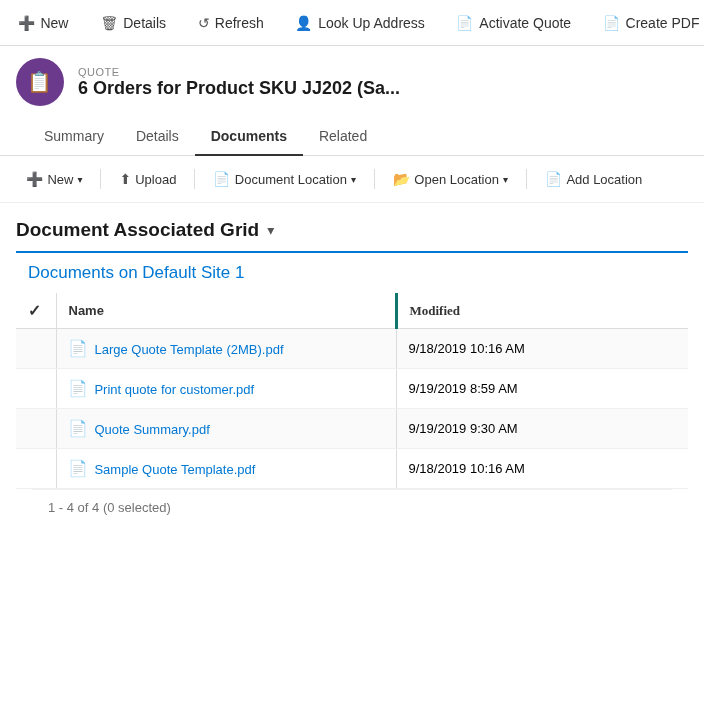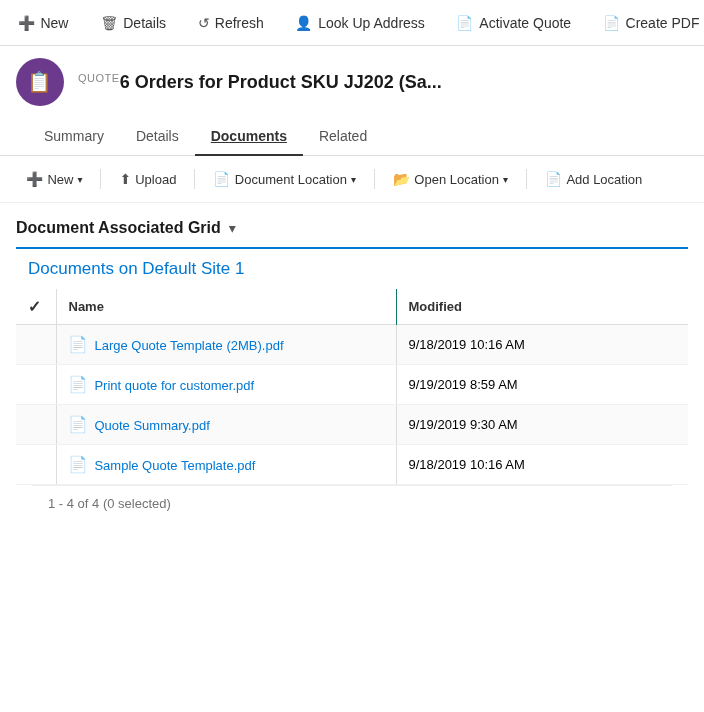--- a/index.html
+++ b/index.html
@@ -38,21 +38,21 @@
     }
     .record-avatar {
       width: 48px; height: 48px;
       background: #6b3a8c;
       border-radius: 50%;
       display: flex; align-items: center; justify-content: center;
       color: white;
       font-size: 20px;
       flex-shrink: 0;
     }
-    .record-info { display: flex; }
+    .record-info { display: flex; flex-direction: column; }
     .record-type { font-size: 11px; color: #888; text-transform: uppercase; letter-spacing: 0.5px; }
     .record-title { font-size: 18px; font-weight: 600; color: #1a1a1a; }
 
     
     .tabs {
       display: flex;
       align-items: flex-end;
       border-bottom: 1px solid #ddd;
       padding: 0 28px;
       gap: 0;
@@ -64,21 +64,20 @@
       color: #555;
       border: none;
       background: none;
       border-bottom: 2px solid transparent;
       margin-bottom: -1px;
     }
     .tab.active {
       color: #333;
       font-weight: 600;
       border-bottom: 2px solid #333;
-      text-decoration: underline;
     }
 
     
     .sub-toolbar {
       display: flex;
       align-items: center;
       padding: 10px 16px;
       gap: 4px;
       border-bottom: 1px solid #eee;
     }
@@ -95,21 +94,21 @@
     .sub-divider { width: 1px; height: 20px; background: #ddd; margin: 0 4px; }
 
     
     .section-header {
       display: flex;
       align-items: center;
       padding: 16px 16px 10px;
       gap: 8px;
     }
     .section-title {
-      font-size: 16px;
+      font-size: 19px;
       font-weight: 600;
       color: #1a1a1a;
     }
     .section-chevron { font-size: 14px; color: #555; cursor: pointer; }
 
     
     .grid-container {
       border-top: 2px solid #0078d4;
       margin: 0 16px;
     }
@@ -129,21 +128,21 @@
     .grid-table th {
       padding: 8px 12px;
       text-align: left;
       font-size: 13px;
       font-weight: 600;
       color: #333;
       background: #fff;
     }
     .grid-table th.check-col { width: 40px; }
     .grid-table th.name-col { width: 340px; border-left: 1px solid #ddd; }
-    .grid-table th.modified-col { border-left: 1px solid #0f766e; }
+    .grid-table th.modified-col { border-left: 3px solid #0f766e; font-family: Liberation Serif, serif; }
     .grid-table td {
       padding: 10px 12px;
       font-size: 13px;
       color: #333;
       border-bottom: 1px solid #f0f0f0;
     }
     .grid-table td.check-col { text-align: center; }
     .grid-table td.name-col { border-left: 1px solid #ddd; }
     .grid-table td.modified-col { border-left: 1px solid #ddd; color: #000000; }
     .grid-table tbody tr:nth-child(odd) { background: #fafafa; }

